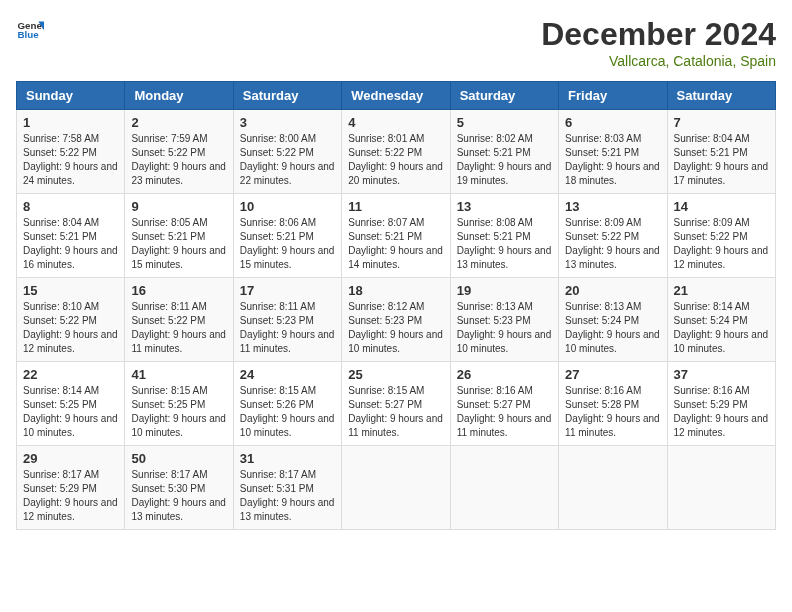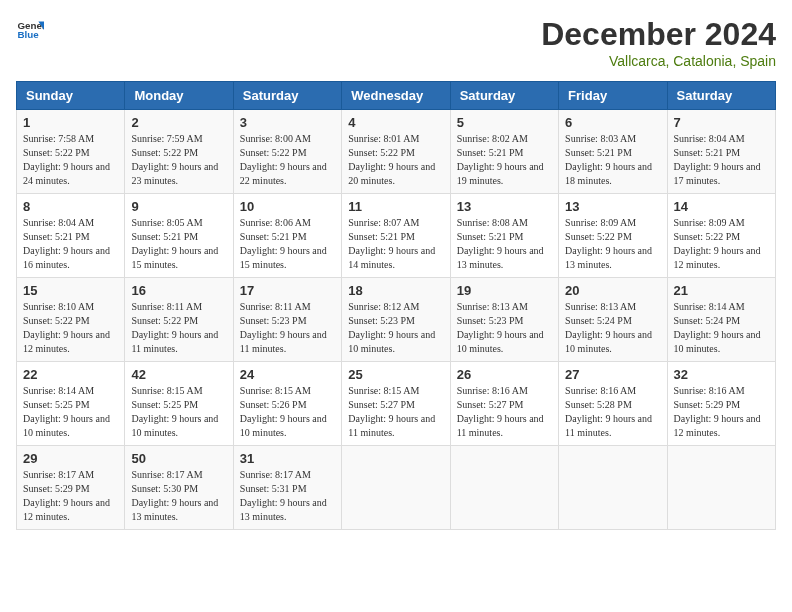--- a/index.html
+++ b/index.html
@@ -69,21 +69,20 @@
     .day-num {
       font-size: 13px;
       font-weight: bold;
       display: block;
       margin-bottom: 2px;
     }
     .day-info {
       font-size: 10px;
       line-height: 1.4;
       color: #333;
-      font-family: Liberation Serif, serif;
     }
   </style>
 </head>
 <body>
 
 <div class="header-area">
   <div class="logo">
     <svg class="logo-icon" viewBox="0 0 40 40">
       <text x="2" y="18" font-size="14" font-weight="bold" fill="#333">General</text>
       <text x="2" y="32" font-size="14" font-weight="bold" fill="#1a6fc4">Blue</text>
@@ -198,41 +197,41 @@
           <span class="day-num">21</span>
           <div class="day-info">Sunrise: 8:14 AM<br>Sunset: 5:24 PM<br>Daylight: 9 hours and 10 minutes.</div>
         </td>
       </tr>
       <tr>
         <td>
           <span class="day-num">22</span>
           <div class="day-info">Sunrise: 8:14 AM<br>Sunset: 5:25 PM<br>Daylight: 9 hours and 10 minutes.</div>
         </td>
         <td>
-          <span class="day-num">42</span>
+          <span class="day-num">41</span>
           <div class="day-info">Sunrise: 8:15 AM<br>Sunset: 5:25 PM<br>Daylight: 9 hours and 10 minutes.</div>
         </td>
         <td>
           <span class="day-num">24</span>
           <div class="day-info">Sunrise: 8:15 AM<br>Sunset: 5:26 PM<br>Daylight: 9 hours and 10 minutes.</div>
         </td>
         <td>
           <span class="day-num">25</span>
           <div class="day-info">Sunrise: 8:15 AM<br>Sunset: 5:27 PM<br>Daylight: 9 hours and 11 minutes.</div>
         </td>
         <td>
           <span class="day-num">26</span>
           <div class="day-info">Sunrise: 8:16 AM<br>Sunset: 5:27 PM<br>Daylight: 9 hours and 11 minutes.</div>
         </td>
         <td>
           <span class="day-num">27</span>
           <div class="day-info">Sunrise: 8:16 AM<br>Sunset: 5:28 PM<br>Daylight: 9 hours and 11 minutes.</div>
         </td>
         <td>
-          <span class="day-num">32</span>
+          <span class="day-num">37</span>
           <div class="day-info">Sunrise: 8:16 AM<br>Sunset: 5:29 PM<br>Daylight: 9 hours and 12 minutes.</div>
         </td>
       </tr>
       <tr>
         <td>
           <span class="day-num">29</span>
           <div class="day-info">Sunrise: 8:17 AM<br>Sunset: 5:29 PM<br>Daylight: 9 hours and 12 minutes.</div>
         </td>
         <td>
           <span class="day-num">50</span>

